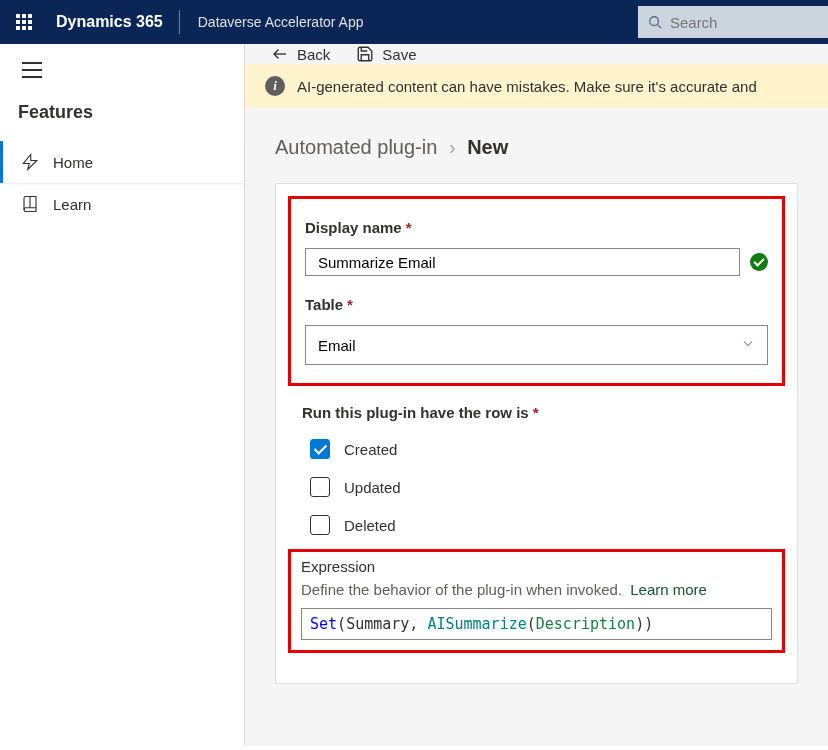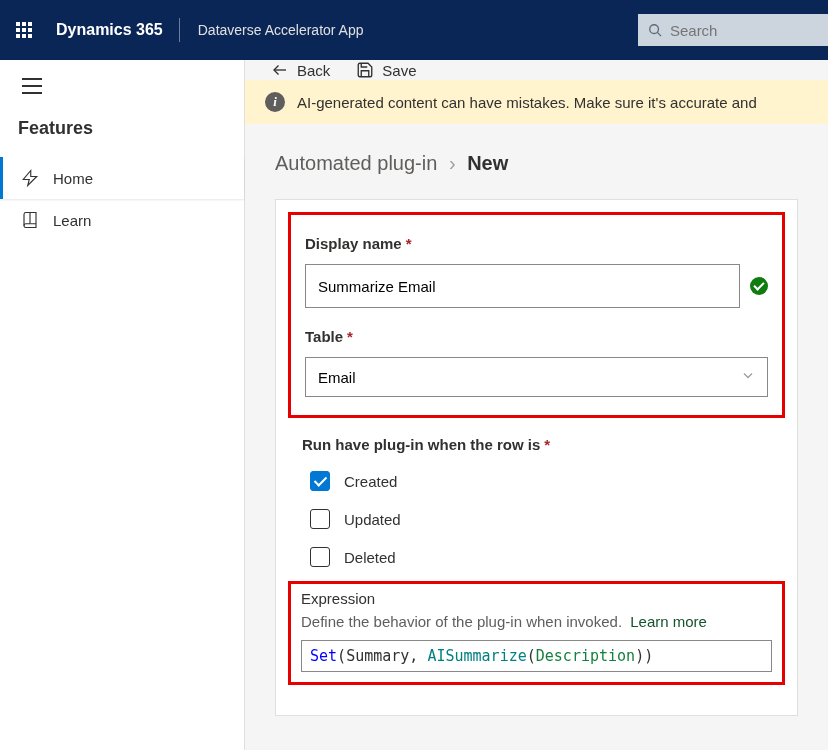--- a/index.html
+++ b/index.html
@@ -1,19 +1,19 @@
 <!DOCTYPE html>
 <html><head>
 <meta charset="utf-8">
 <style>
 * { box-sizing: border-box; margin: 0; padding: 0; }
 body { font-family: "Segoe UI", -apple-system, sans-serif; font-size: 14px; color: #323130; background: #fff; width: 828px; height: 750px; overflow: hidden; }
 
 
-.topbar { background: #0a2656; height: 60px; display: flex; align-items: center; color: #fff; }
+.topbar { background: #0a2656; height: 44px; display: flex; align-items: center; color: #fff; }
 .waffle { width: 48px; height: 48px; display: flex; align-items: center; justify-content: center; cursor: pointer; }
 .waffle-grid { display: grid; grid-template-columns: repeat(3, 4px); grid-template-rows: repeat(3, 4px); gap: 2px; }
 .waffle-grid span { background: #fff; width: 4px; height: 4px; }
 .brand { font-weight: 600; font-size: 16px; padding: 0 16px 0 8px; }
 .brand-divider { width: 1px; height: 24px; background: rgba(255,255,255,0.4); }
 .app-title { padding: 0 18px; font-size: 14px; color: #e0e0e0; }
 .searchbox { background: #ccd4de; height: 32px; display: flex; align-items: center; padding: 0 10px; margin-left: auto; width: 190px; }
 .searchbox svg { width: 16px; height: 16px; margin-right: 8px; }
 .searchbox input { background: transparent; border: none; outline: none; font-size: 15px; color: #444; width: 100%; }
 
@@ -40,21 +40,21 @@
 .breadcrumb .current { font-weight: 600; color: #323130; }
 .breadcrumb .sep { margin: 0 6px; color: #a19f9d; }
 
 .panel { background: #fff; border: 1px solid #e1dfdd; padding: 12px; }
 .highlight-box { border: 3px solid #e60000; padding: 20px 14px 18px; margin-bottom: 18px; }
 .highlight-box.tight { padding: 6px 10px 10px; }
 
 .field-label { font-size: 15px; font-weight: 600; margin-bottom: 12px; display: block; }
 .req { color: #a4262c; margin-left: 4px; }
 .field-row { display: flex; align-items: center; gap: 10px; margin-bottom: 20px; }
-.textinput { flex: 1; height: 44px; border: 1px solid #8a8886; padding: 0 12px; font-size: 15px; outline: none; }
+.textinput { flex: 1; height: 28px; border: 1px solid #8a8886; padding: 0 12px; font-size: 15px; outline: none; }
 .check-ok { width: 18px; height: 18px; border-radius: 50%; background: #107c10; display: flex; align-items: center; justify-content: center; }
 .check-ok::after { content: ""; width: 4px; height: 8px; border: solid #fff; border-width: 0 2px 2px 0; transform: rotate(45deg); margin-bottom: 2px; }
 
 .selectbox { position: relative; }
 .selectbox input { width: 100%; height: 40px; border: 1px solid #8a8886; padding: 0 40px 0 12px; font-size: 15px; outline: none; }
 .chevron { position: absolute; right: 12px; top: 50%; transform: translateY(-50%); pointer-events: none; }
 
 .run-section { padding: 0 14px 14px; }
 .checks { display: flex; flex-direction: column; gap: 18px; margin-top: 18px; margin-left: 8px; }
 .chk-row { display: flex; align-items: center; gap: 14px; font-size: 15px; }
@@ -181,21 +181,21 @@
             <span class="chevron">
               <svg width="16" height="16" viewBox="0 0 24 24" fill="none" stroke="#a19f9d" stroke-width="2">
                   <polyline points="6 9 12 15 18 9"></polyline>
                 </svg>
             </span>
           </div>
         </div>
 
         <div class="run-section">
           <label class="field-label">
-            <span>Run have plug-in when the row is</span><span class="req">*</span>
+            <span>Run this plug-in have the row is</span><span class="req">*</span>
           </label>
           <div class="checks">
             <div class="chk-row">
               <div class="chk checked"></div>
               <span>Created</span>
             </div>
             <div class="chk-row">
               <div class="chk"></div>
               <span>Updated</span>
             </div>

